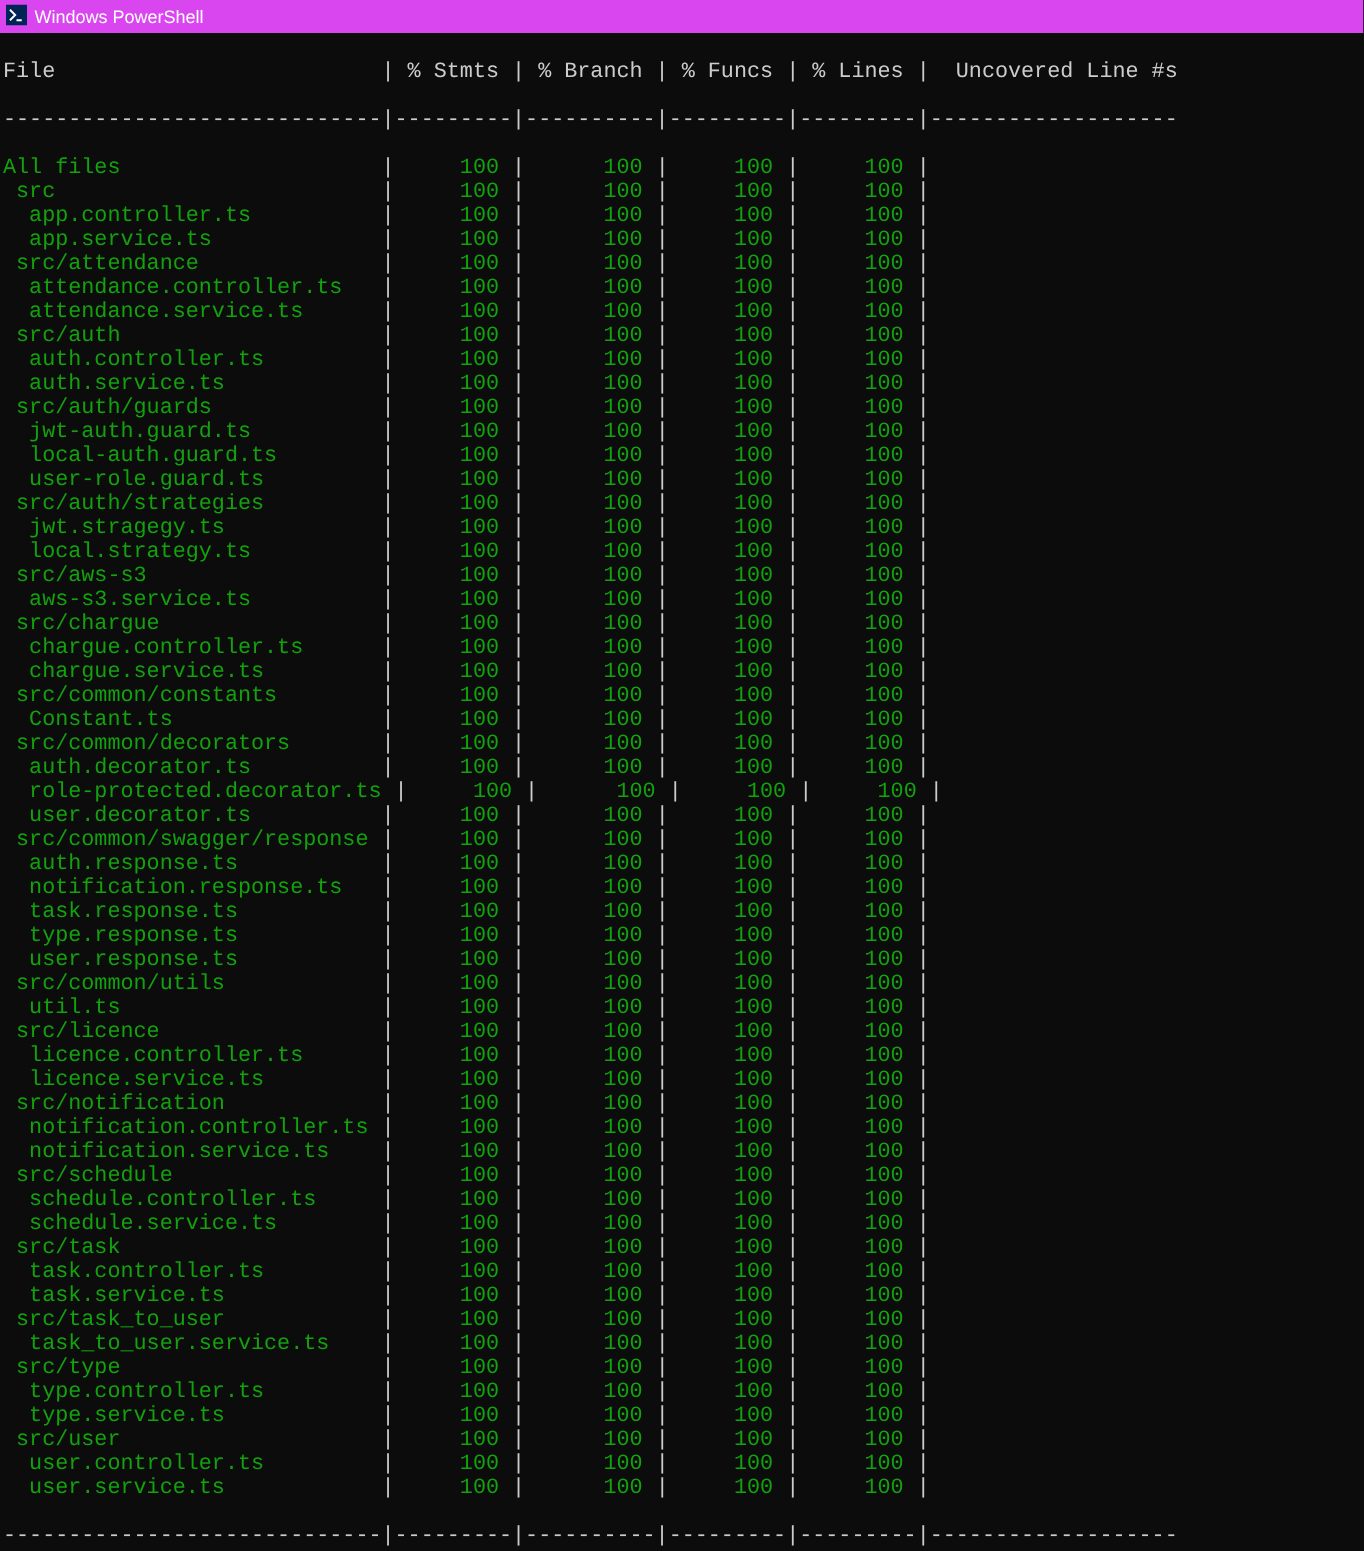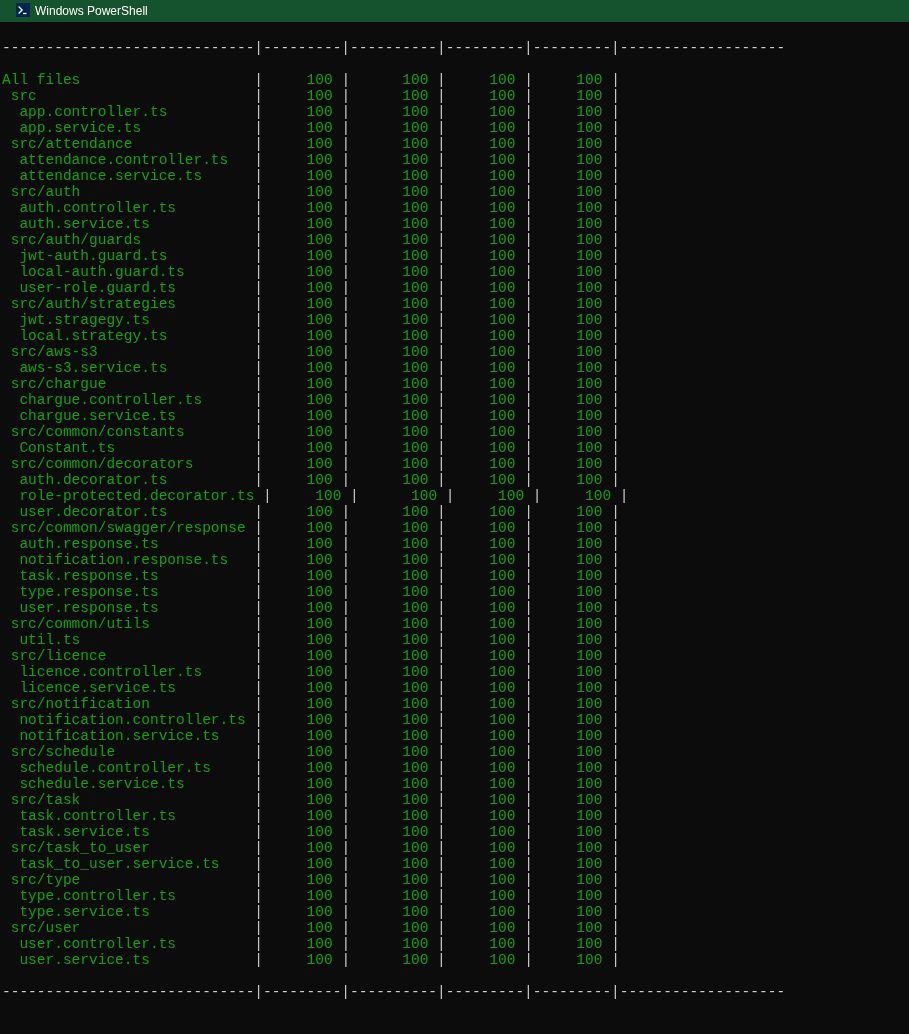--- a/index.html
+++ b/index.html
@@ -6,25 +6,25 @@
   body {
     background: #0c0c0c;
     color: #cccccc;
     font-family: Consolas, 'Courier New', monospace;
     font-size: 14.5px;
     width: 909px;
     height: 1034px;
     overflow: hidden;
   }
   .titlebar {
-    background: #14532d;
+    background: #d946ef;
     height: 22px;
     display: flex;
     align-items: center;
-    padding: 0 16px;
+    padding: 0 4px;
     gap: 5px;
     font-family: 'Segoe UI', Tahoma, sans-serif;
     font-size: 12px;
     color: #ffffff;
   }
   .titlebar svg { width: 14px; height: 14px; }
   .terminal {
     padding: 2px 2px;
     line-height: 16px;
     white-space: pre;
@@ -41,20 +41,21 @@
     <svg viewBox="0 0 16 16">
       <rect width="16" height="16" fill="#012456"></rect>
       <path d="M3 4 L7 8 L3 12" stroke="#fff" stroke-width="1.5" fill="none"></path>
       <line x1="8" y1="12" x2="12" y2="12" stroke="#fff" stroke-width="1.5"></line>
     </svg>
   </span>
   <span>Windows PowerShell</span>
 </div>
 
 <div class="terminal">
+<span class="row hdr" id="header-line">File                         | % Stmts | % Branch | % Funcs | % Lines |  Uncovered Line #s</span>
 <span class="row hdr">-----------------------------|---------|----------|---------|---------|-------------------</span>
 <div id="rows"><span class="row"><span class="green">All files                    </span><span class="hdr">|</span><span class="green">     100 </span><span class="hdr">|</span><span class="green">      100 </span><span class="hdr">|</span><span class="green">     100 </span><span class="hdr">|</span><span class="green">     100 </span><span class="hdr">|</span><span class="green">                   </span></span><span class="row"><span class="green"> src                         </span><span class="hdr">|</span><span class="green">     100 </span><span class="hdr">|</span><span class="green">      100 </span><span class="hdr">|</span><span class="green">     100 </span><span class="hdr">|</span><span class="green">     100 </span><span class="hdr">|</span><span class="green">                   </span></span><span class="row"><span class="green">  app.controller.ts          </span><span class="hdr">|</span><span class="green">     100 </span><span class="hdr">|</span><span class="green">      100 </span><span class="hdr">|</span><span class="green">     100 </span><span class="hdr">|</span><span class="green">     100 </span><span class="hdr">|</span><span class="green">                   </span></span><span class="row"><span class="green">  app.service.ts             </span><span class="hdr">|</span><span class="green">     100 </span><span class="hdr">|</span><span class="green">      100 </span><span class="hdr">|</span><span class="green">     100 </span><span class="hdr">|</span><span class="green">     100 </span><span class="hdr">|</span><span class="green">                   </span></span><span class="row"><span class="green"> src/attendance              </span><span class="hdr">|</span><span class="green">     100 </span><span class="hdr">|</span><span class="green">      100 </span><span class="hdr">|</span><span class="green">     100 </span><span class="hdr">|</span><span class="green">     100 </span><span class="hdr">|</span><span class="green">                   </span></span><span class="row"><span class="green">  attendance.controller.ts   </span><span class="hdr">|</span><span class="green">     100 </span><span class="hdr">|</span><span class="green">      100 </span><span class="hdr">|</span><span class="green">     100 </span><span class="hdr">|</span><span class="green">     100 </span><span class="hdr">|</span><span class="green">                   </span></span><span class="row"><span class="green">  attendance.service.ts      </span><span class="hdr">|</span><span class="green">     100 </span><span class="hdr">|</span><span class="green">      100 </span><span class="hdr">|</span><span class="green">     100 </span><span class="hdr">|</span><span class="green">     100 </span><span class="hdr">|</span><span class="green">                   </span></span><span class="row"><span class="green"> src/auth                    </span><span class="hdr">|</span><span class="green">     100 </span><span class="hdr">|</span><span class="green">      100 </span><span class="hdr">|</span><span class="green">     100 </span><span class="hdr">|</span><span class="green">     100 </span><span class="hdr">|</span><span class="green">                   </span></span><span class="row"><span class="green">  auth.controller.ts         </span><span class="hdr">|</span><span class="green">     100 </span><span class="hdr">|</span><span class="green">      100 </span><span class="hdr">|</span><span class="green">     100 </span><span class="hdr">|</span><span class="green">     100 </span><span class="hdr">|</span><span class="green">                   </span></span><span class="row"><span class="green">  auth.service.ts            </span><span class="hdr">|</span><span class="green">     100 </span><span class="hdr">|</span><span class="green">      100 </span><span class="hdr">|</span><span class="green">     100 </span><span class="hdr">|</span><span class="green">     100 </span><span class="hdr">|</span><span class="green">                   </span></span><span class="row"><span class="green"> src/auth/guards             </span><span class="hdr">|</span><span class="green">     100 </span><span class="hdr">|</span><span class="green">      100 </span><span class="hdr">|</span><span class="green">     100 </span><span class="hdr">|</span><span class="green">     100 </span><span class="hdr">|</span><span class="green">                   </span></span><span class="row"><span class="green">  jwt-auth.guard.ts          </span><span class="hdr">|</span><span class="green">     100 </span><span class="hdr">|</span><span class="green">      100 </span><span class="hdr">|</span><span class="green">     100 </span><span class="hdr">|</span><span class="green">     100 </span><span class="hdr">|</span><span class="green">                   </span></span><span class="row"><span class="green">  local-auth.guard.ts        </span><span class="hdr">|</span><span class="green">     100 </span><span class="hdr">|</span><span class="green">      100 </span><span class="hdr">|</span><span class="green">     100 </span><span class="hdr">|</span><span class="green">     100 </span><span class="hdr">|</span><span class="green">                   </span></span><span class="row"><span class="green">  user-role.guard.ts         </span><span class="hdr">|</span><span class="green">     100 </span><span class="hdr">|</span><span class="green">      100 </span><span class="hdr">|</span><span class="green">     100 </span><span class="hdr">|</span><span class="green">     100 </span><span class="hdr">|</span><span class="green">                   </span></span><span class="row"><span class="green"> src/auth/strategies         </span><span class="hdr">|</span><span class="green">     100 </span><span class="hdr">|</span><span class="green">      100 </span><span class="hdr">|</span><span class="green">     100 </span><span class="hdr">|</span><span class="green">     100 </span><span class="hdr">|</span><span class="green">                   </span></span><span class="row"><span class="green">  jwt.stragegy.ts            </span><span class="hdr">|</span><span class="green">     100 </span><span class="hdr">|</span><span class="green">      100 </span><span class="hdr">|</span><span class="green">     100 </span><span class="hdr">|</span><span class="green">     100 </span><span class="hdr">|</span><span class="green">                   </span></span><span class="row"><span class="green">  local.strategy.ts          </span><span class="hdr">|</span><span class="green">     100 </span><span class="hdr">|</span><span class="green">      100 </span><span class="hdr">|</span><span class="green">     100 </span><span class="hdr">|</span><span class="green">     100 </span><span class="hdr">|</span><span class="green">                   </span></span><span class="row"><span class="green"> src/aws-s3                  </span><span class="hdr">|</span><span class="green">     100 </span><span class="hdr">|</span><span class="green">      100 </span><span class="hdr">|</span><span class="green">     100 </span><span class="hdr">|</span><span class="green">     100 </span><span class="hdr">|</span><span class="green">                   </span></span><span class="row"><span class="green">  aws-s3.service.ts          </span><span class="hdr">|</span><span class="green">     100 </span><span class="hdr">|</span><span class="green">      100 </span><span class="hdr">|</span><span class="green">     100 </span><span class="hdr">|</span><span class="green">     100 </span><span class="hdr">|</span><span class="green">                   </span></span><span class="row"><span class="green"> src/chargue                 </span><span class="hdr">|</span><span class="green">     100 </span><span class="hdr">|</span><span class="green">      100 </span><span class="hdr">|</span><span class="green">     100 </span><span class="hdr">|</span><span class="green">     100 </span><span class="hdr">|</span><span class="green">                   </span></span><span class="row"><span class="green">  chargue.controller.ts      </span><span class="hdr">|</span><span class="green">     100 </span><span class="hdr">|</span><span class="green">      100 </span><span class="hdr">|</span><span class="green">     100 </span><span class="hdr">|</span><span class="green">     100 </span><span class="hdr">|</span><span class="green">                   </span></span><span class="row"><span class="green">  chargue.service.ts         </span><span class="hdr">|</span><span class="green">     100 </span><span class="hdr">|</span><span class="green">      100 </span><span class="hdr">|</span><span class="green">     100 </span><span class="hdr">|</span><span class="green">     100 </span><span class="hdr">|</span><span class="green">                   </span></span><span class="row"><span class="green"> src/common/constants        </span><span class="hdr">|</span><span class="green">     100 </span><span class="hdr">|</span><span class="green">      100 </span><span class="hdr">|</span><span class="green">     100 </span><span class="hdr">|</span><span class="green">     100 </span><span class="hdr">|</span><span class="green">                   </span></span><span class="row"><span class="green">  Constant.ts                </span><span class="hdr">|</span><span class="green">     100 </span><span class="hdr">|</span><span class="green">      100 </span><span class="hdr">|</span><span class="green">     100 </span><span class="hdr">|</span><span class="green">     100 </span><span class="hdr">|</span><span class="green">                   </span></span><span class="row"><span class="green"> src/common/decorators       </span><span class="hdr">|</span><span class="green">     100 </span><span class="hdr">|</span><span class="green">      100 </span><span class="hdr">|</span><span class="green">     100 </span><span class="hdr">|</span><span class="green">     100 </span><span class="hdr">|</span><span class="green">                   </span></span><span class="row"><span class="green">  auth.decorator.ts          </span><span class="hdr">|</span><span class="green">     100 </span><span class="hdr">|</span><span class="green">      100 </span><span class="hdr">|</span><span class="green">     100 </span><span class="hdr">|</span><span class="green">     100 </span><span class="hdr">|</span><span class="green">                   </span></span><span class="row"><span class="green">  role-protected.decorator.ts </span><span class="hdr">|</span><span class="green">     100 </span><span class="hdr">|</span><span class="green">      100 </span><span class="hdr">|</span><span class="green">     100 </span><span class="hdr">|</span><span class="green">     100 </span><span class="hdr">|</span><span class="green">                   </span></span><span class="row"><span class="green">  user.decorator.ts          </span><span class="hdr">|</span><span class="green">     100 </span><span class="hdr">|</span><span class="green">      100 </span><span class="hdr">|</span><span class="green">     100 </span><span class="hdr">|</span><span class="green">     100 </span><span class="hdr">|</span><span class="green">                   </span></span><span class="row"><span class="green"> src/common/swagger/response </span><span class="hdr">|</span><span class="green">     100 </span><span class="hdr">|</span><span class="green">      100 </span><span class="hdr">|</span><span class="green">     100 </span><span class="hdr">|</span><span class="green">     100 </span><span class="hdr">|</span><span class="green">                   </span></span><span class="row"><span class="green">  auth.response.ts           </span><span class="hdr">|</span><span class="green">     100 </span><span class="hdr">|</span><span class="green">      100 </span><span class="hdr">|</span><span class="green">     100 </span><span class="hdr">|</span><span class="green">     100 </span><span class="hdr">|</span><span class="green">                   </span></span><span class="row"><span class="green">  notification.response.ts   </span><span class="hdr">|</span><span class="green">     100 </span><span class="hdr">|</span><span class="green">      100 </span><span class="hdr">|</span><span class="green">     100 </span><span class="hdr">|</span><span class="green">     100 </span><span class="hdr">|</span><span class="green">                   </span></span><span class="row"><span class="green">  task.response.ts           </span><span class="hdr">|</span><span class="green">     100 </span><span class="hdr">|</span><span class="green">      100 </span><span class="hdr">|</span><span class="green">     100 </span><span class="hdr">|</span><span class="green">     100 </span><span class="hdr">|</span><span class="green">                   </span></span><span class="row"><span class="green">  type.response.ts           </span><span class="hdr">|</span><span class="green">     100 </span><span class="hdr">|</span><span class="green">      100 </span><span class="hdr">|</span><span class="green">     100 </span><span class="hdr">|</span><span class="green">     100 </span><span class="hdr">|</span><span class="green">                   </span></span><span class="row"><span class="green">  user.response.ts           </span><span class="hdr">|</span><span class="green">     100 </span><span class="hdr">|</span><span class="green">      100 </span><span class="hdr">|</span><span class="green">     100 </span><span class="hdr">|</span><span class="green">     100 </span><span class="hdr">|</span><span class="green">                   </span></span><span class="row"><span class="green"> src/common/utils            </span><span class="hdr">|</span><span class="green">     100 </span><span class="hdr">|</span><span class="green">      100 </span><span class="hdr">|</span><span class="green">     100 </span><span class="hdr">|</span><span class="green">     100 </span><span class="hdr">|</span><span class="green">                   </span></span><span class="row"><span class="green">  util.ts                    </span><span class="hdr">|</span><span class="green">     100 </span><span class="hdr">|</span><span class="green">      100 </span><span class="hdr">|</span><span class="green">     100 </span><span class="hdr">|</span><span class="green">     100 </span><span class="hdr">|</span><span class="green">                   </span></span><span class="row"><span class="green"> src/licence                 </span><span class="hdr">|</span><span class="green">     100 </span><span class="hdr">|</span><span class="green">      100 </span><span class="hdr">|</span><span class="green">     100 </span><span class="hdr">|</span><span class="green">     100 </span><span class="hdr">|</span><span class="green">                   </span></span><span class="row"><span class="green">  licence.controller.ts      </span><span class="hdr">|</span><span class="green">     100 </span><span class="hdr">|</span><span class="green">      100 </span><span class="hdr">|</span><span class="green">     100 </span><span class="hdr">|</span><span class="green">     100 </span><span class="hdr">|</span><span class="green">                   </span></span><span class="row"><span class="green">  licence.service.ts         </span><span class="hdr">|</span><span class="green">     100 </span><span class="hdr">|</span><span class="green">      100 </span><span class="hdr">|</span><span class="green">     100 </span><span class="hdr">|</span><span class="green">     100 </span><span class="hdr">|</span><span class="green">                   </span></span><span class="row"><span class="green"> src/notification            </span><span class="hdr">|</span><span class="green">     100 </span><span class="hdr">|</span><span class="green">      100 </span><span class="hdr">|</span><span class="green">     100 </span><span class="hdr">|</span><span class="green">     100 </span><span class="hdr">|</span><span class="green">                   </span></span><span class="row"><span class="green">  notification.controller.ts </span><span class="hdr">|</span><span class="green">     100 </span><span class="hdr">|</span><span class="green">      100 </span><span class="hdr">|</span><span class="green">     100 </span><span class="hdr">|</span><span class="green">     100 </span><span class="hdr">|</span><span class="green">                   </span></span><span class="row"><span class="green">  notification.service.ts    </span><span class="hdr">|</span><span class="green">     100 </span><span class="hdr">|</span><span class="green">      100 </span><span class="hdr">|</span><span class="green">     100 </span><span class="hdr">|</span><span class="green">     100 </span><span class="hdr">|</span><span class="green">                   </span></span><span class="row"><span class="green"> src/schedule                </span><span class="hdr">|</span><span class="green">     100 </span><span class="hdr">|</span><span class="green">      100 </span><span class="hdr">|</span><span class="green">     100 </span><span class="hdr">|</span><span class="green">     100 </span><span class="hdr">|</span><span class="green">                   </span></span><span class="row"><span class="green">  schedule.controller.ts     </span><span class="hdr">|</span><span class="green">     100 </span><span class="hdr">|</span><span class="green">      100 </span><span class="hdr">|</span><span class="green">     100 </span><span class="hdr">|</span><span class="green">     100 </span><span class="hdr">|</span><span class="green">                   </span></span><span class="row"><span class="green">  schedule.service.ts        </span><span class="hdr">|</span><span class="green">     100 </span><span class="hdr">|</span><span class="green">      100 </span><span class="hdr">|</span><span class="green">     100 </span><span class="hdr">|</span><span class="green">     100 </span><span class="hdr">|</span><span class="green">                   </span></span><span class="row"><span class="green"> src/task                    </span><span class="hdr">|</span><span class="green">     100 </span><span class="hdr">|</span><span class="green">      100 </span><span class="hdr">|</span><span class="green">     100 </span><span class="hdr">|</span><span class="green">     100 </span><span class="hdr">|</span><span class="green">                   </span></span><span class="row"><span class="green">  task.controller.ts         </span><span class="hdr">|</span><span class="green">     100 </span><span class="hdr">|</span><span class="green">      100 </span><span class="hdr">|</span><span class="green">     100 </span><span class="hdr">|</span><span class="green">     100 </span><span class="hdr">|</span><span class="green">                   </span></span><span class="row"><span class="green">  task.service.ts            </span><span class="hdr">|</span><span class="green">     100 </span><span class="hdr">|</span><span class="green">      100 </span><span class="hdr">|</span><span class="green">     100 </span><span class="hdr">|</span><span class="green">     100 </span><span class="hdr">|</span><span class="green">                   </span></span><span class="row"><span class="green"> src/task_to_user            </span><span class="hdr">|</span><span class="green">     100 </span><span class="hdr">|</span><span class="green">      100 </span><span class="hdr">|</span><span class="green">     100 </span><span class="hdr">|</span><span class="green">     100 </span><span class="hdr">|</span><span class="green">                   </span></span><span class="row"><span class="green">  task_to_user.service.ts    </span><span class="hdr">|</span><span class="green">     100 </span><span class="hdr">|</span><span class="green">      100 </span><span class="hdr">|</span><span class="green">     100 </span><span class="hdr">|</span><span class="green">     100 </span><span class="hdr">|</span><span class="green">                   </span></span><span class="row"><span class="green"> src/type                    </span><span class="hdr">|</span><span class="green">     100 </span><span class="hdr">|</span><span class="green">      100 </span><span class="hdr">|</span><span class="green">     100 </span><span class="hdr">|</span><span class="green">     100 </span><span class="hdr">|</span><span class="green">                   </span></span><span class="row"><span class="green">  type.controller.ts         </span><span class="hdr">|</span><span class="green">     100 </span><span class="hdr">|</span><span class="green">      100 </span><span class="hdr">|</span><span class="green">     100 </span><span class="hdr">|</span><span class="green">     100 </span><span class="hdr">|</span><span class="green">                   </span></span><span class="row"><span class="green">  type.service.ts            </span><span class="hdr">|</span><span class="green">     100 </span><span class="hdr">|</span><span class="green">      100 </span><span class="hdr">|</span><span class="green">     100 </span><span class="hdr">|</span><span class="green">     100 </span><span class="hdr">|</span><span class="green">                   </span></span><span class="row"><span class="green"> src/user                    </span><span class="hdr">|</span><span class="green">     100 </span><span class="hdr">|</span><span class="green">      100 </span><span class="hdr">|</span><span class="green">     100 </span><span class="hdr">|</span><span class="green">     100 </span><span class="hdr">|</span><span class="green">                   </span></span><span class="row"><span class="green">  user.controller.ts         </span><span class="hdr">|</span><span class="green">     100 </span><span class="hdr">|</span><span class="green">      100 </span><span class="hdr">|</span><span class="green">     100 </span><span class="hdr">|</span><span class="green">     100 </span><span class="hdr">|</span><span class="green">                   </span></span><span class="row"><span class="green">  user.service.ts            </span><span class="hdr">|</span><span class="green">     100 </span><span class="hdr">|</span><span class="green">      100 </span><span class="hdr">|</span><span class="green">     100 </span><span class="hdr">|</span><span class="green">     100 </span><span class="hdr">|</span><span class="green">                   </span></span></div>
 <span class="row hdr">-----------------------------|---------|----------|---------|---------|-------------------</span>
 
 
 
 
 </div>
 
 </body></html>

